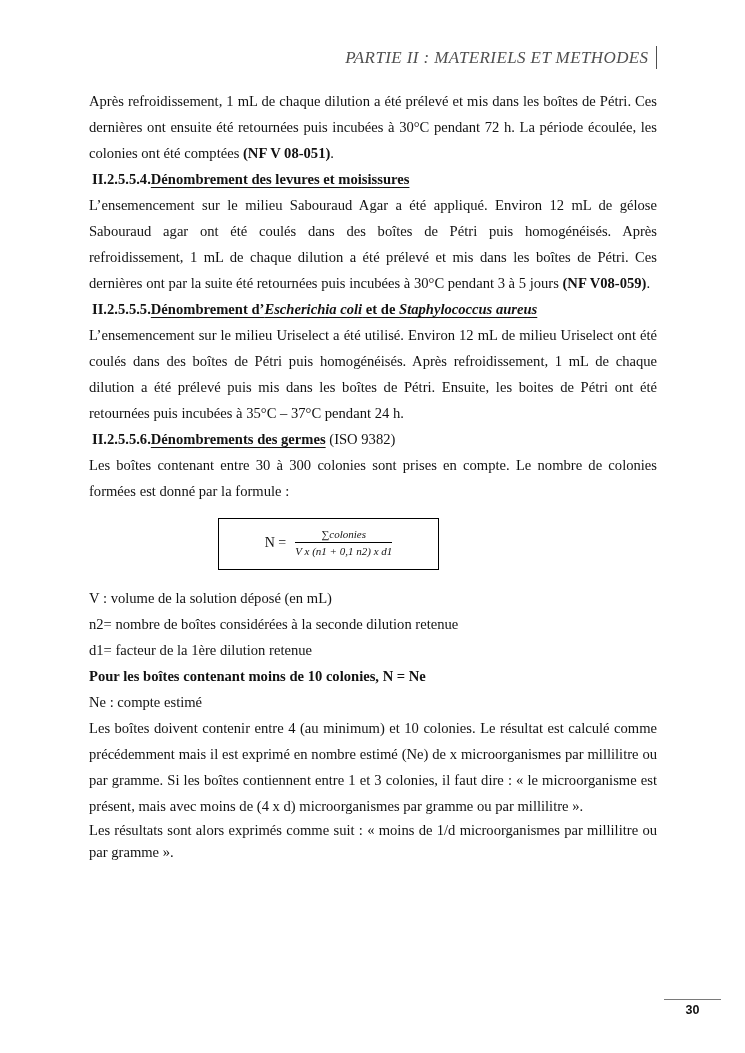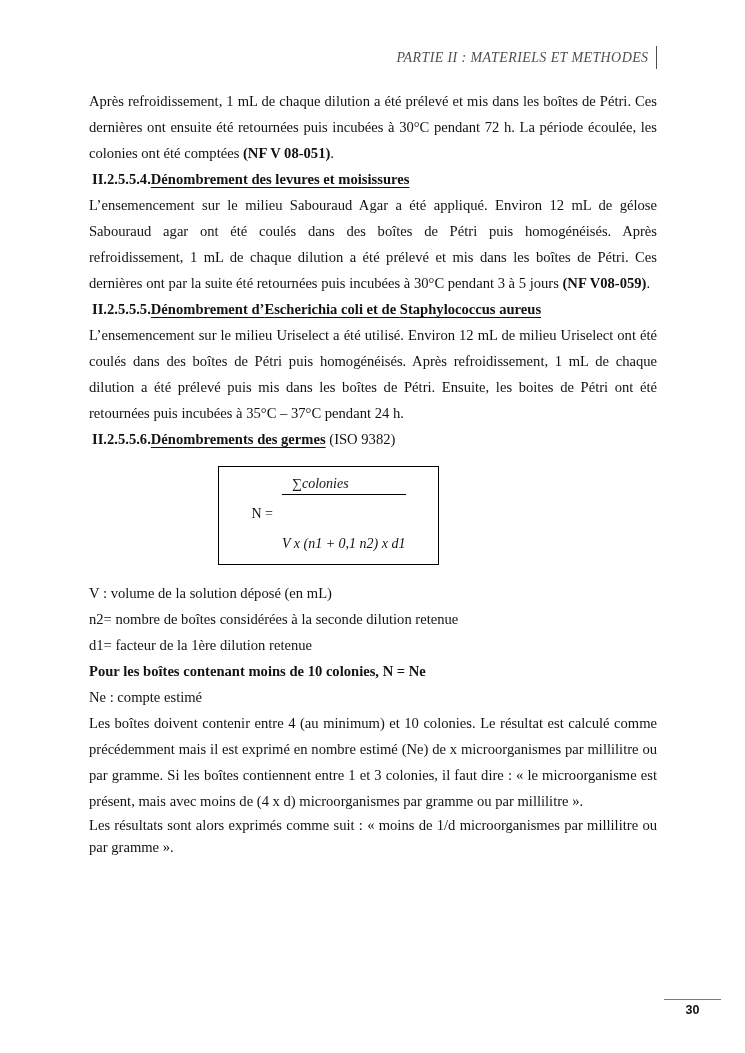--- a/index.html
+++ b/index.html
@@ -8,45 +8,45 @@
     width:745px;height:1053px;
     background:#ffffff;
     box-sizing:border-box;
     padding:46px 88px 0 89px;
     font-family:"Liberation Serif","DejaVu Serif",serif;
     color:#121212;
     overflow:hidden;
   }
   
   .header{display:flex;justify-content:flex-end;align-items:center;gap:7px;margin-bottom:19px;}
-  .header-text{font-style:italic;font-size:14px;color:#4f4f4f;letter-spacing:.4px;white-space:nowrap;}
+  .header-text{font-style:italic;font-size:17px;color:#4f4f4f;letter-spacing:.4px;white-space:nowrap;}
   .header-bar{width:1.5px;height:23px;background:#4f4f4f;flex:0 0 auto;}
   
   .content p{margin:0;font-size:14.6px;line-height:26px;}
   p.body{text-align:justify;}
   p.heading{padding-left:3px;}
   .mt1{margin-top:9px;}
   .mt2{margin-top:3px;}
   .lh-tight{line-height:22px !important;}
   .sb{font-weight:bold;}
-  .si{}
+  .si{font-style:italic;}
   .su{text-decoration:underline;text-underline-offset:3px;}
   
   .formula-row{
     box-sizing:border-box;
     width:221px;
     margin:14px 0 15px 129px;
     border:1.3px solid #000;
     display:flex;align-items:center;justify-content:center;gap:9px;
     padding:9px 0 12px;
   }
   .f-lhs{font-size:14px;color:#111;}
-  .f-frac{display:inline-block;font-size:14px;font-style:italic;}
+  .f-frac{display:inline-block;text-align:center;font-size:11px;font-style:italic;}
   .f-num{display:block;border-bottom:1.2px solid #000;padding:0 10px 2px;}
-  .f-den{display:block;padding-top:2px;margin-top:39px;}
+  .f-den{display:block;padding-top:2px;}
   
   .ifrac{display:inline-flex;flex-direction:column;vertical-align:middle;text-align:center;
          font-size:10px;line-height:1.15;font-weight:bold;margin-left:2px;position:relative;top:-1px;}
   .if-num{display:block;border-bottom:1.1px solid #000;padding:0 2px 0.5px;}
   .if-den{display:block;padding-top:0.5px;}
   
   .footer{
     position:absolute;top:999px;right:24px;width:57px;
     border-top:1.4px solid #7a7a7a;
     text-align:center;padding-top:3px;
@@ -64,20 +64,21 @@
     <span class="header-bar"></span>
   </div>
 
   <div class="content" id="content">
       <p class="body"><span>Après refroidissement, 1 mL de chaque dilution a été prélevé et mis dans les boîtes de Pétri. Ces dernières ont ensuite été retournées puis incubées à 30°C pendant 72 h. La période écoulée, les colonies ont été comptées </span><span class="sb">(NF V 08-051)</span><span>.</span></p>
       <p class="heading"><span class="sb">II.2.5.5.4.</span><span class="sb su">Dénombrement des levures et moisissures</span></p>
       <p class="body"><span>L’ensemencement sur le milieu Sabouraud Agar a été appliqué. Environ 12 mL de gélose Sabouraud agar ont été coulés dans des boîtes de Pétri puis homogénéisés. Après refroidissement, 1 mL de chaque dilution a été prélevé et mis dans les boîtes de Pétri. Ces dernières ont par la suite été retournées puis incubées à 30°C pendant 3 à 5 jours </span><span class="sb">(NF V08-</span><span class="sb">059)</span><span>.</span></p>
       <p class="heading mt1"><span class="sb">II.2.5.5.5.</span><span class="sb su">Dénombrement d’</span><span class="sb si su">Escherichia coli</span><span class="sb su"> et de </span><span class="sb si su">Staphylococcus aureus</span></p>
       <p class="body"><span>L’ensemencement sur le milieu Uriselect a été utilisé. Environ 12 mL de milieu Uriselect ont été coulés dans des boîtes de Pétri puis homogénéisés. Après refroidissement, 1 mL de chaque dilution a été prélevé puis mis dans les boîtes de Pétri. Ensuite, les boites de Pétri ont été retournées puis incubées à 35°C – 37°C pendant 24 h.</span></p>
       <p class="heading"><span class="sb">II.2.5.5.6.</span><span class="sb su">Dénombrements des germes</span><span> (ISO 9382)</span></p>
+      <p class="body"><span>Les boîtes contenant entre 30 à 300 colonies sont prises en compte. Le nombre de colonies formées est donné par la formule :</span></p>
       <div class="formula-row">
         <span class="f-lhs">N =</span>
         <span class="f-frac">
           <span class="f-num">∑colonies</span>
           <span class="f-den">V x (n1 + 0,1 n2) x d1</span>
         </span>
       </div>
       <p class="body"><span>V : volume de la solution déposé (en mL)</span></p>
       <p class="body"><span>n2= nombre de boîtes considérées à la seconde dilution retenue</span></p>
       <p class="body"><span>d1= facteur de la 1ère dilution retenue</span></p>

